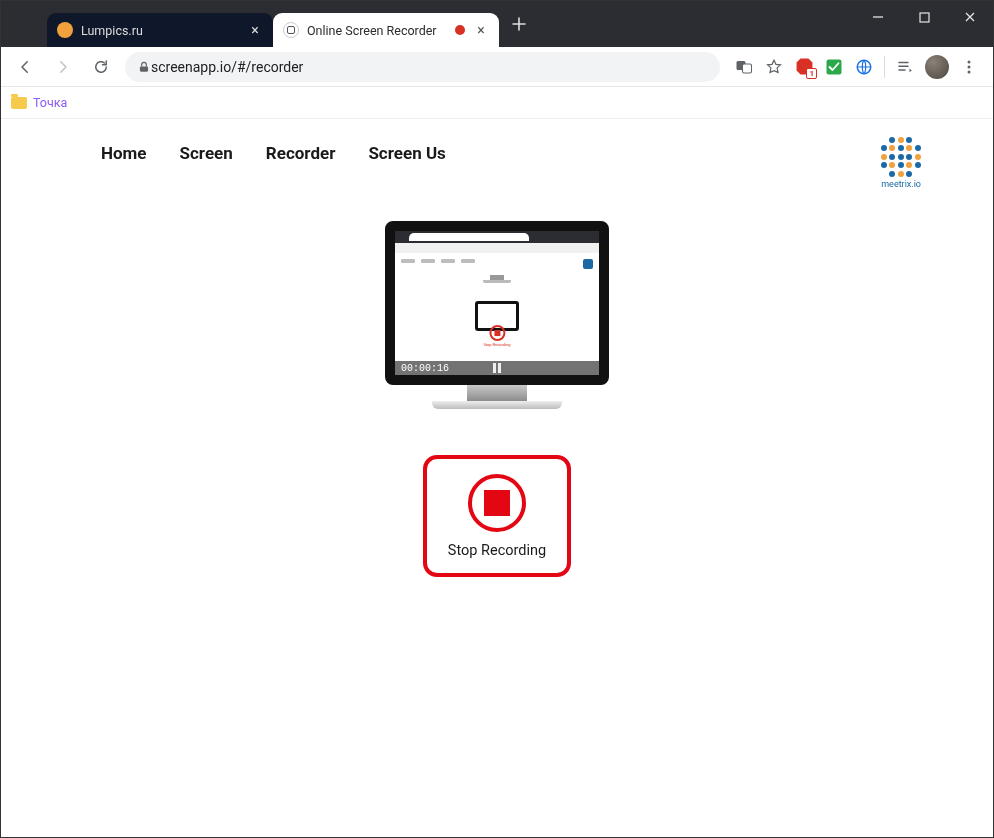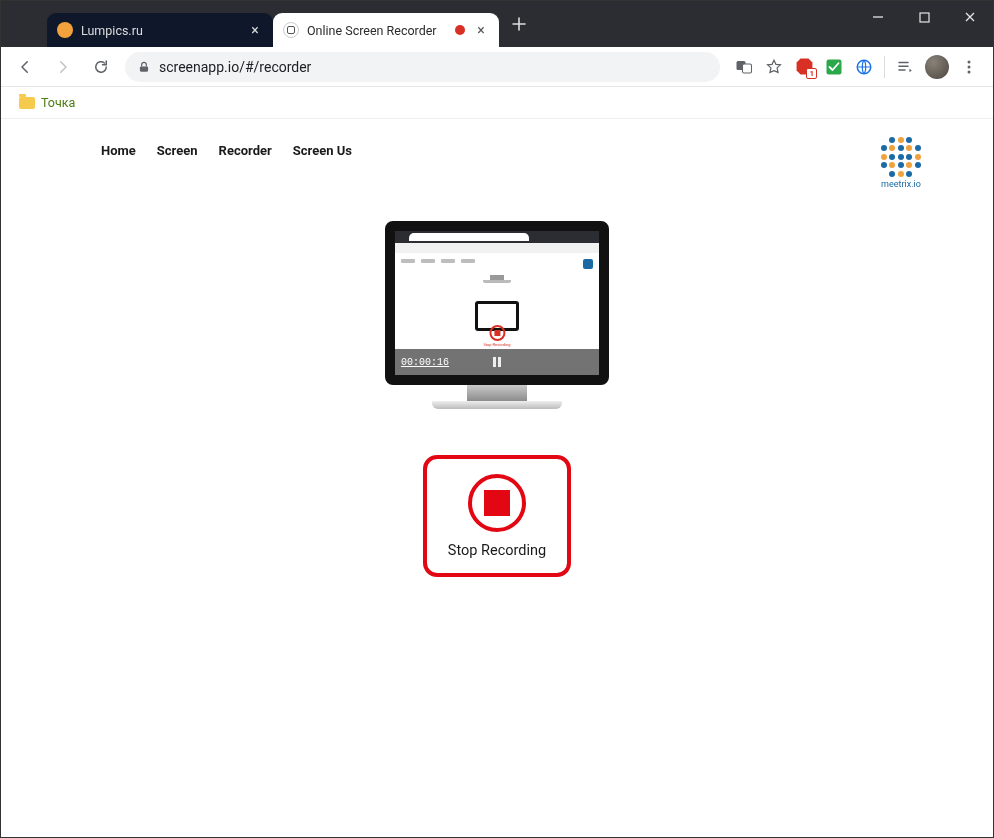--- a/index.html
+++ b/index.html
@@ -100,72 +100,71 @@
   }
   .nav-icon.disabled { color: #bfbfbf; }
   .omnibox {
     flex: 1;
     height: 30px;
     border-radius: 15px;
     background: #f1f3f4;
     display: flex;
     align-items: center;
     padding: 0 12px;
-    gap: 8px;
     color: #5f6368;
     font-size: 14px;
   }
   .omnibox .url-text { color: #202124; }
   .omnibox .lock { color: #5f6368; flex-shrink: 0; }
   .ext-icons { display: flex; align-items: center; gap: 10px; padding: 0 4px; }
   .ext-icons > * { width: 20px; height: 20px; display: flex; align-items: center; justify-content: center; }
   .avatar {
     width: 24px; height: 24px; border-radius: 50%;
     background: radial-gradient(circle at 35% 30%, #8a8278, #4b463f);
   }
   .kebab { color: #5f6368; font-size: 18px; letter-spacing: 0; }
   
   .bmbar {
     height: 32px;
     background: #fff;
     border-bottom: 1px solid #eee;
     display: flex;
     align-items: center;
-    padding: 0 12px;
+    padding: 0 4px;
     gap: 6px;
     font-size: 12.5px;
-    color: #4d7c0f;
+    color: #8b5cf6;
   }
   .bm-folder {
     display: flex; align-items: center; gap: 6px;
     padding: 3px 6px;
     border-radius: 4px;
   }
   .folder-ico { width: 16px; height: 12px; background: #f6ca4c; border-radius: 2px; position: relative; }
   .folder-ico::before { content: ""; position: absolute; top: -3px; left: 0; width: 7px; height: 3px; background: #f6ca4c; border-radius: 1px; }
   
   .page {
     position: relative;
     height: calc(838px - 46px - 40px - 32px - 2px);
     background: #fff;
     overflow: hidden;
   }
   .site-nav {
     display: flex;
-    gap: 21px;
+    gap: 33px;
     padding: 24px 100px 0 100px;
     font-weight: 700;
-    font-size: 13px;
+    font-size: 17px;
     color: #1a1a1a;
   }
   .site-nav a { text-decoration: none; color: inherit; }
   .brand {
     position: absolute;
     top: 18px; right: 72px;
-    text-align: center;
+    text-align: right;
     font-size: 9px;
     color: #1b6aa5;
   }
   .brand .dots {
     width: 40px; height: 40px;
     display: grid;
     grid-template-columns: repeat(5, 1fr);
     grid-template-rows: repeat(5, 1fr);
     gap: 2px;
     margin: 0 auto 2px auto;
@@ -223,28 +222,27 @@
   .mini-base  { width: 28px; height: 3px; background: #bbb; margin: 0 auto; border-radius: 0 0 2px 2px; }
   .mini-rec {
     position: absolute; left: 50%; transform: translateX(-50%); top: 72px; text-align: center;
   }
   .mini-rec .c { width: 16px; height: 16px; border: 2px solid #d93025; border-radius: 50%; display: flex; align-items: center; justify-content: center; margin: 0 auto; }
   .mini-rec .sq { width: 6px; height: 6px; background: #d93025; }
   .mini-rec .lbl { font-size: 4px; color: #d93025; margin-top: 1px; }
   .timebar {
     position: absolute;
     left: 0; right: 0; bottom: 0;
-    height: 26px;
+    height: 14px;
     background: rgba(0,0,0,0.55);
     color: #fff;
     font-family: "Courier New", monospace;
     font-size: 10px;
     display: flex; align-items: center;
     padding: 0 6px;
-    text-decoration: underline;
   }
   .timebar .pause {
     margin-left: auto;
     display: flex; gap: 2px;
     position: absolute; left: 50%; transform: translateX(-50%);
   }
   .timebar .pause span { width: 3px; height: 10px; background: #eee; display: inline-block; }
   
   .stop-box {
     position: absolute;

